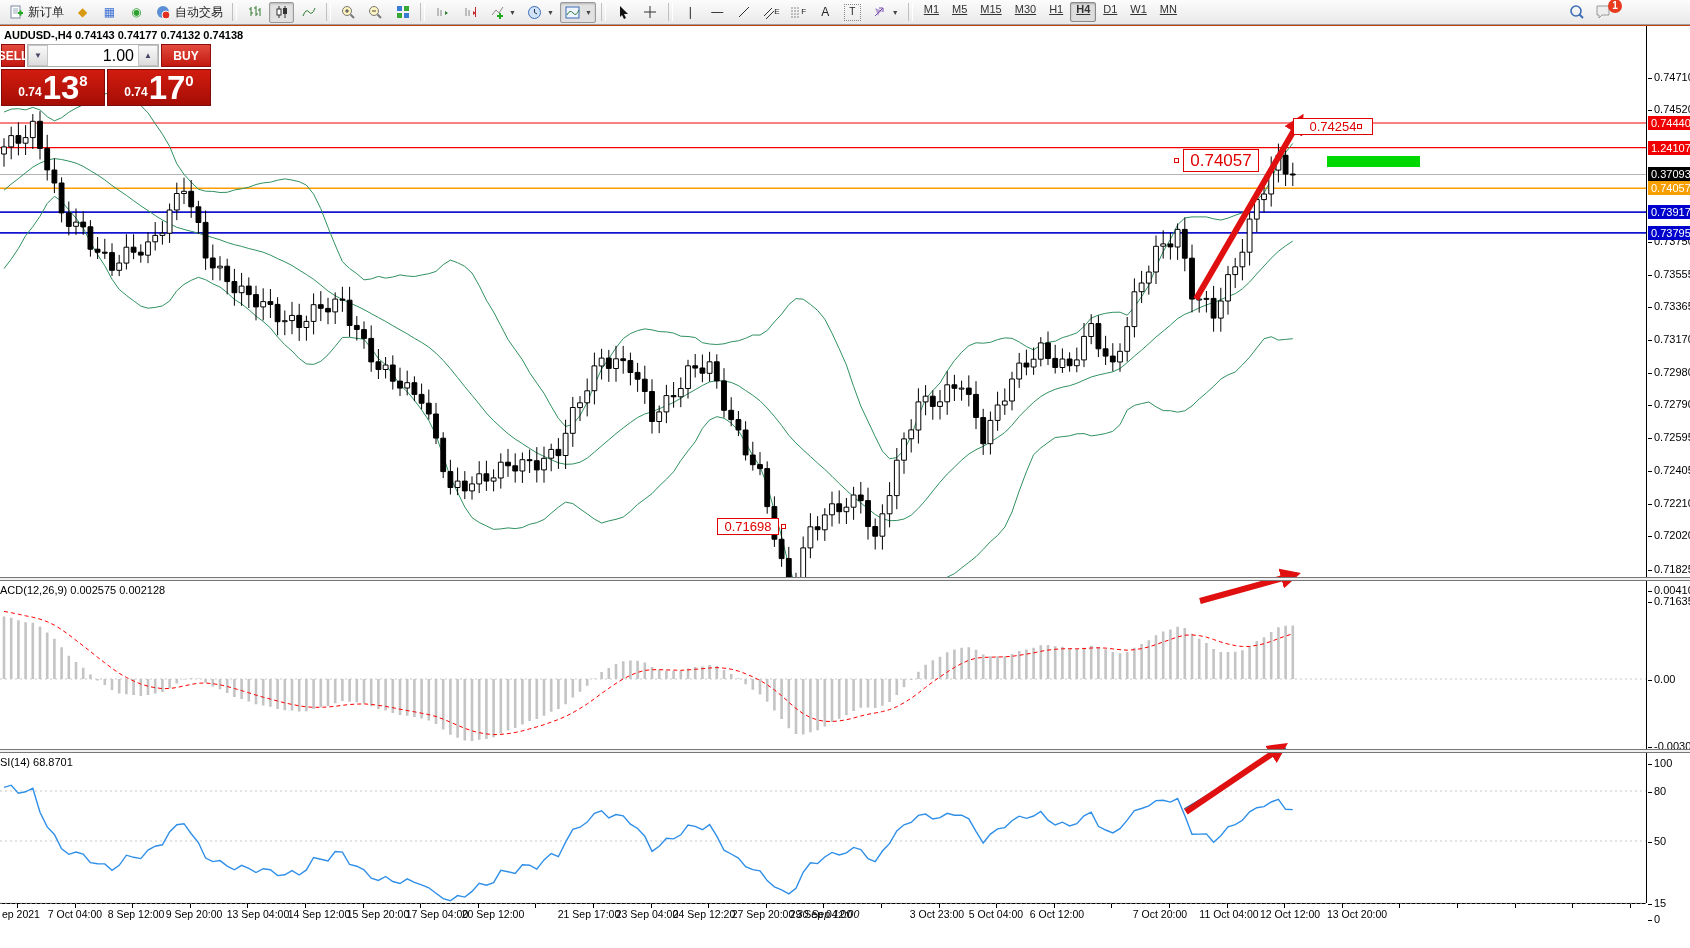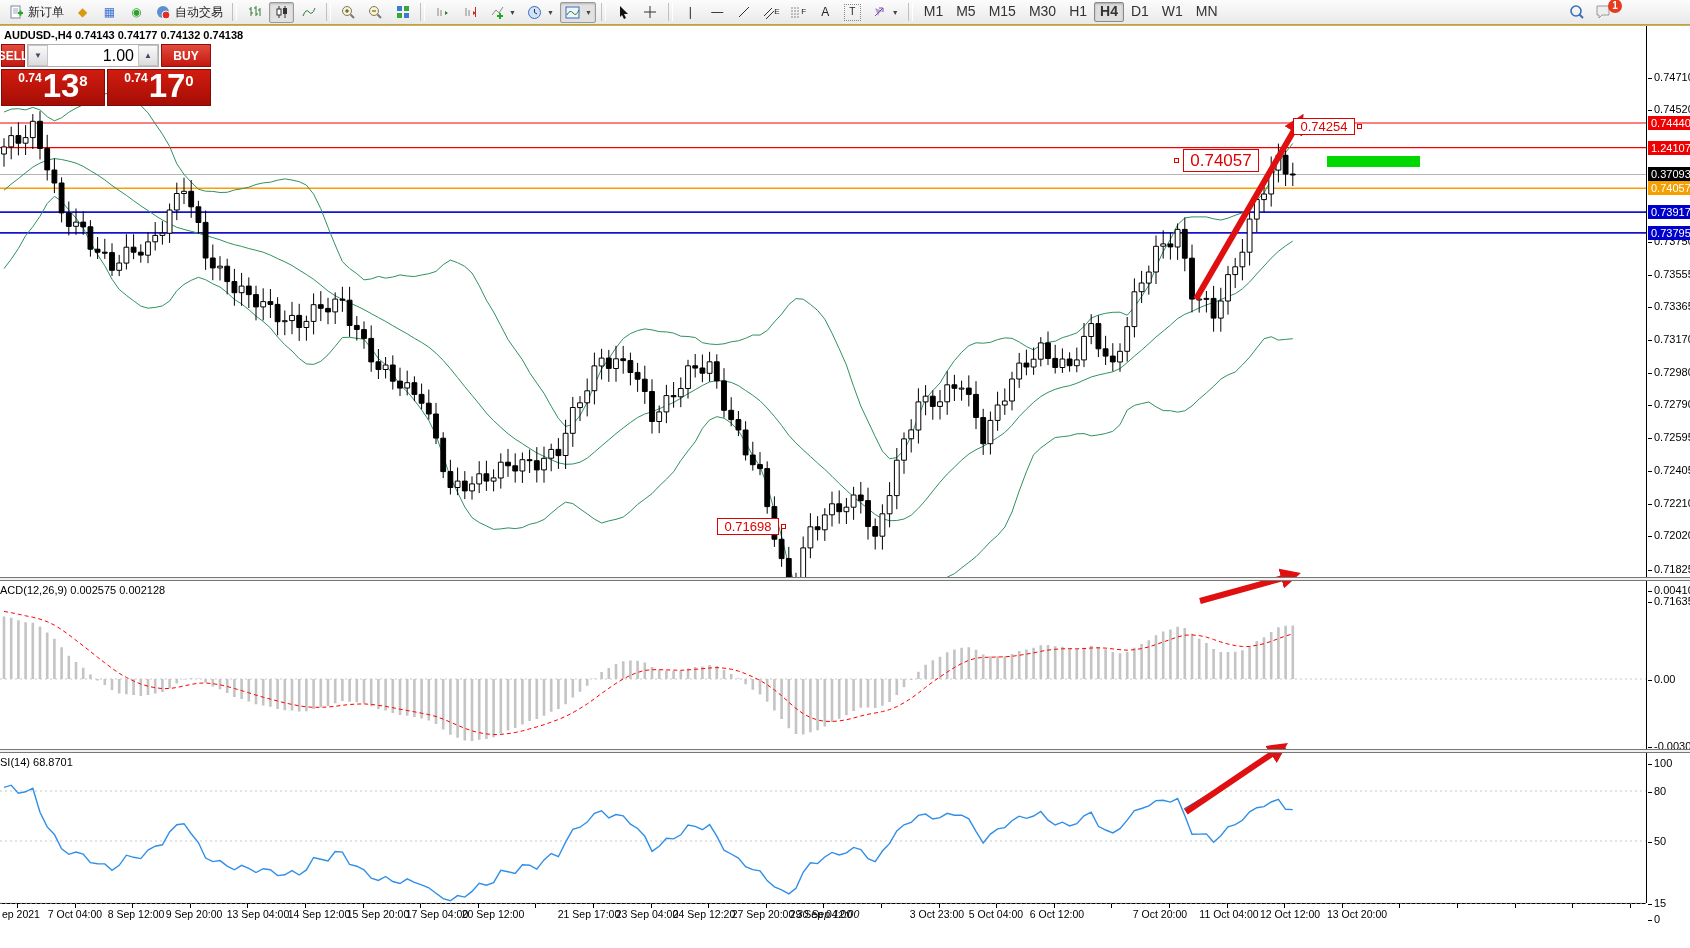--- a/index.html
+++ b/index.html
@@ -1,30 +1,30 @@
 <!DOCTYPE html>
 <html><head>
 <meta charset="utf-8">
 <style>
   * { box-sizing: border-box; margin: 0; padding: 0; }
   html,body { width:1690px; height:948px; overflow:hidden; background:#fff;
               font-family:"Liberation Sans", sans-serif; }
-  .app { position:relative; width:1690px; height:948px; background:#eab308; }
+  .app { position:relative; width:1690px; height:948px; background:#c2410c; }
 
   
   .toolbar { position:absolute; left:0; top:0; width:1690px; height:25px;
     background:linear-gradient(#fcfcfc,#e9e9e9); border-bottom:1px solid #9f9f9f;
     display:flex; align-items:center; padding:0 4px; gap:2px; }
   .tbtn { height:21px; min-width:22px; display:flex; align-items:center; gap:3px;
     padding:0 3px; border:1px solid transparent; border-radius:2px; font-size:12px; color:#222; }
   .tbtn.pressed { border:1px solid #9a9a9a; background:#e2e2e2; box-shadow:inset 0 1px 2px rgba(0,0,0,.2); }
   .tsep { width:5px; height:18px; border-left:1px solid #c0c0c0; border-right:1px solid #fff; margin:0 3px; }
   .ticon { display:inline-flex; align-items:center; justify-content:center; width:17px; height:17px; font-size:12px; line-height:1; }
   .drop { font-size:7px; color:#444; margin-left:1px; }
-  .tf-btn { height:20px; padding:0 5px; font-size:14px; color:#333; border:1px solid transparent; border-radius:2px; }
+  .tf-btn { height:20px; padding:0 5px; font-size:11px; color:#333; border:1px solid transparent; border-radius:2px;text-decoration:underline; }
   .tf-btn.active { border:1px solid #8a8a8a; background:#dedede; box-shadow:inset 0 1px 2px rgba(0,0,0,.25); font-weight:bold; }
   .spacer { flex:1; }
   .badge-red { position:absolute; top:-4px; right:-7px; background:#e83a1e; color:#fff;
     border-radius:8px; min-width:14px; height:14px; font-size:10px; font-weight:bold;
     display:flex; align-items:center; justify-content:center; padding:0 3px; }
   .gold { color:#d99a12; } .blue { color:#3b6fd4; } .green { color:#2da12d; }
   .hatch i { font-style:normal; font-size:8px; vertical-align:sub; }
 
   
   .chartwin { position:absolute; left:0; top:26px; width:1690px; height:922px; background:#fff; }
@@ -47,21 +47,21 @@
   .tp-row1 { display:flex; height:23px; gap:2px; }
   .tp-btn { background:linear-gradient(#e24b3d,#c31810); color:#fff; font-size:12px; font-weight:bold;
     border:1px solid #8d0f0f; display:flex; align-items:center; justify-content:center; }
   .tp-sell { width:24px; } .tp-buy { width:50px; }
   .tp-vol { flex:1; display:flex; border:1px solid #b0b0b0; background:#fff; }
   .tp-spin { width:20px; background:linear-gradient(#fafafa,#dcdcdc); border:1px solid #c5c5c5;
     font-size:8px; color:#446; display:flex; align-items:center; justify-content:center; }
   .tp-vol input { flex:1; border:0; outline:none; text-align:right; font-size:16px; padding-right:4px; width:50px; }
   .tp-row2 { display:flex; margin-top:2px; height:37px; gap:2px; }
   .tp-quote { flex:1; background:linear-gradient(#d21c10,#a50d05); border:1px solid #7e0a0a;
-    color:#fff; display:flex; justify-content:center; padding:1px 2px 2px; }
+    color:#fff; display:flex; align-items:flex-end; justify-content:center; padding:1px 2px 2px; }
   .tp-quote .pre { font-size:12px; font-weight:bold; margin:0 1px 4px 0; }
   .tp-quote .big { font-size:33px; font-weight:bold; line-height:30px; }
   .tp-quote .sup { font-size:15px; font-weight:bold; align-self:flex-start; margin-top:1px; }
 
   
   .price-flag { position:absolute; background:#fff; border:1px solid #e00000; color:#e00000;
     display:flex; align-items:center; justify-content:center; z-index:6; }
   .conn-sq { position:absolute; width:5px; height:5px; background:#fff; border:1px solid #e00000; z-index:6; }
   .hl-rect { position:absolute; z-index:5; }
 
@@ -409,21 +409,21 @@
       <div class="tick-label" style="top: 584px;">0.004109</div>
       <div class="tick-label" style="top: 673px;">0.00</div>
       <div class="tick-label" style="top: 740px;">-0.003097</div>
       <div class="tick-label" style="top: 757px;">100</div>
       <div class="tick-label" style="top: 785px;">80</div>
       <div class="tick-label" style="top: 835px;">50</div>
       <div class="tick-label" style="top: 897px;">15</div>
       <div class="tick-label" style="top: 913px;">0</div>
     </div>
   <div id="annot-container">
-      <div class="price-flag" style="left: 1293px; top: 118px; width: 62px; height: 17px; font-size: 13px;">0.74254</div>
+      <div class="price-flag" style="left: 1293px; top: 118px; width: 80px; height: 17px; font-size: 13px;">0.74254</div>
       <div class="conn-sq" style="top: 123.5px; left: 1357px;"></div>
       <div class="price-flag" style="left: 1183px; top: 149px; width: 76px; height: 23px; font-size: 17px;">0.74057</div>
       <div class="conn-sq" style="top: 157.5px; left: 1174px;"></div>
       <div class="price-flag" style="left: 717px; top: 518px; width: 62px; height: 17px; font-size: 13px;">0.71698</div>
       <div class="conn-sq" style="top: 523.5px; left: 781px;"></div>
       <div class="hl-rect" style="left: 1327px; top: 156px; width: 93px; height: 11px; background: rgb(0, 216, 0);"></div>
     </div>
 
   <div class="date-axis">
       <div id="dates">

